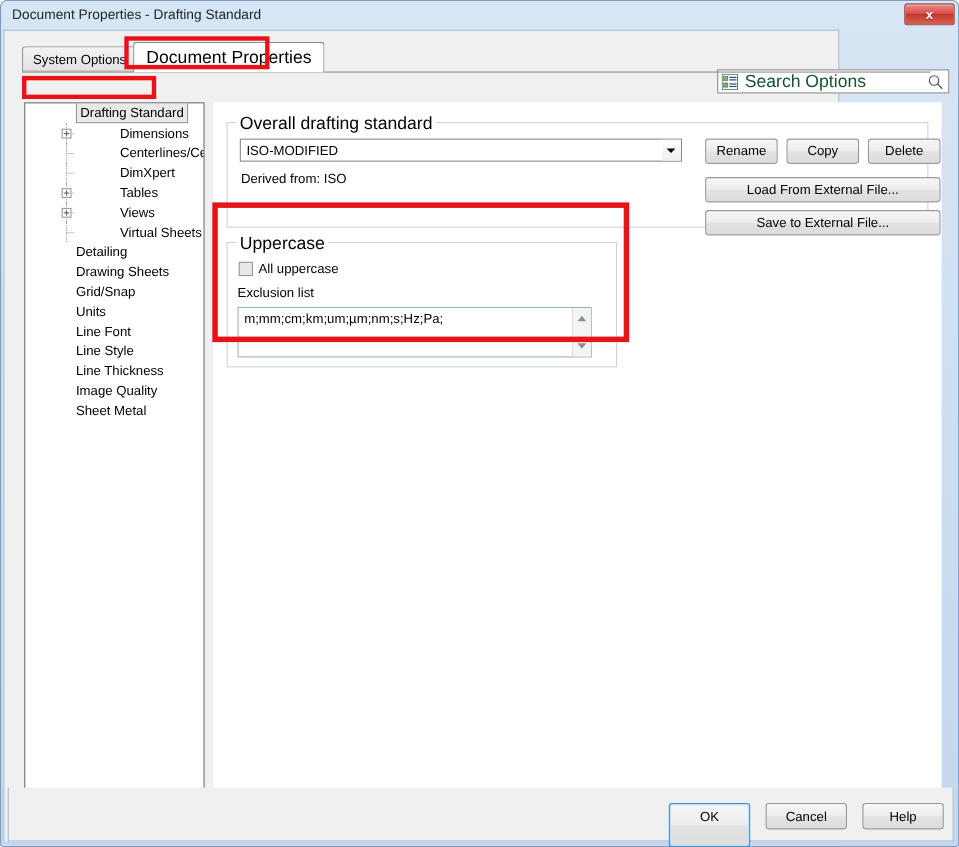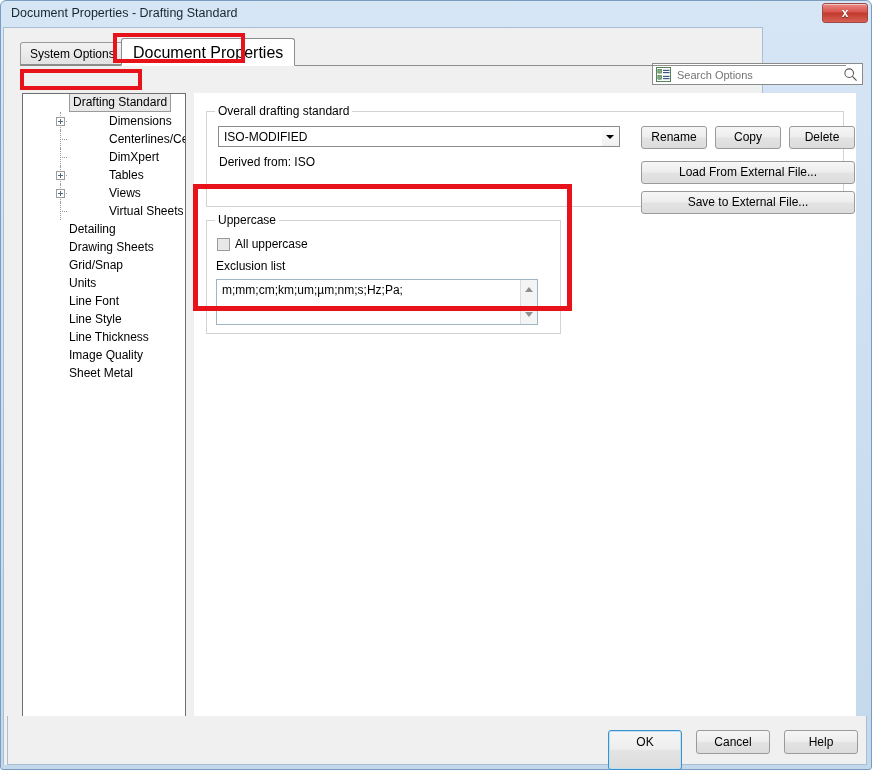--- a/index.html
+++ b/index.html
@@ -161,22 +161,22 @@
     position: absolute;
     left: 3px;
     top: 3px;
     width: 15px;
     height: 15px;
   }
   #search-text {
     position: absolute;
     left: 24px;
     top: 3px;
-    font-size: 11px;
-    color: #737373;
+    font-size: 16px;
+    color: #14532d;
     line-height: 16px;
   }
   #search-mag-icon {
     position: absolute;
     right: 4px;
     top: 3px;
     width: 15px;
     height: 15px;
   }
 
@@ -286,21 +286,21 @@
     position: absolute;
     box-sizing: border-box;
     border: 1px solid #d3d3d3;
   }
   .groupbox > .gb-title {
     position: absolute;
     top: -8px;
     left: 8px;
     background: #ffffff;
     padding: 0 3px;
-    font-size: 12px;
+    font-size: 16px;
     color: #000000;
     white-space: nowrap;
   }
 
   #gb-overall {
     left: 12px;
     top: 18px;
     width: 638px;
     height: 96px;
   }

